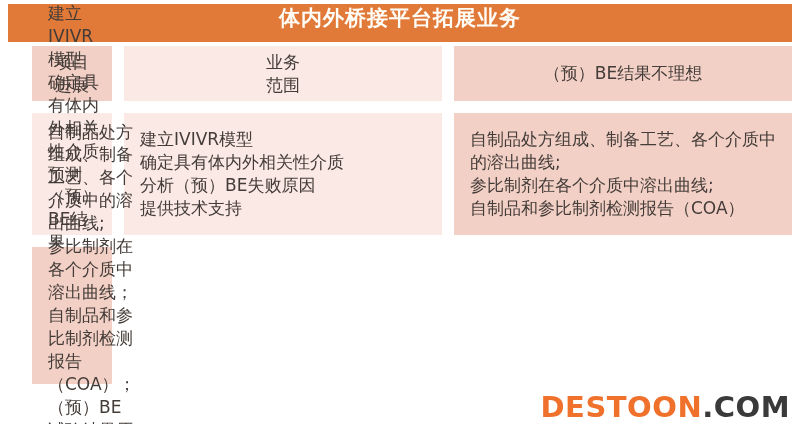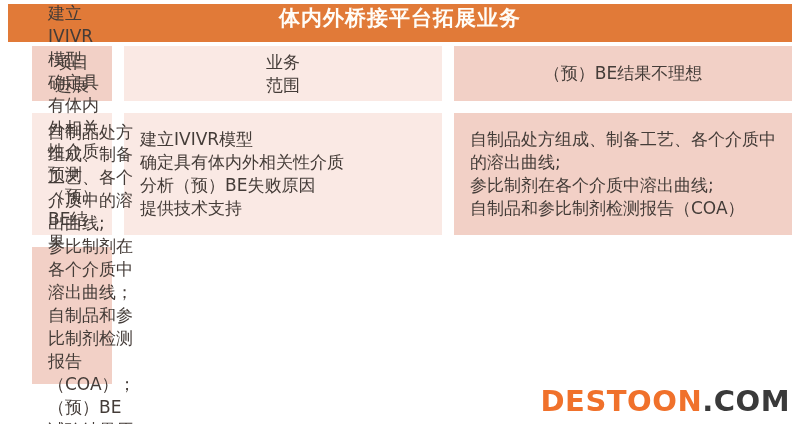--- a/index.html
+++ b/index.html
@@ -55,21 +55,21 @@
   .body-cell {
     justify-content: flex-start;
     text-align: left;
     padding-left: 16px;
     padding-right: 8px;
   }
   .multiline { white-space: pre-line; }
   .watermark {
     position: absolute;
     right: 10px;
-    bottom: 6px;
+    bottom: 0px;
     font-size: 29px;
     font-weight: bold;
     letter-spacing: 0.5px;
     text-shadow:
       -2px -2px 0 #fff, 2px -2px 0 #fff,
       -2px  2px 0 #fff, 2px  2px 0 #fff,
       -2px  0   0 #fff, 2px  0   0 #fff,
        0   -2px 0 #fff, 0    2px 0 #fff;
     white-space: nowrap;
   }

